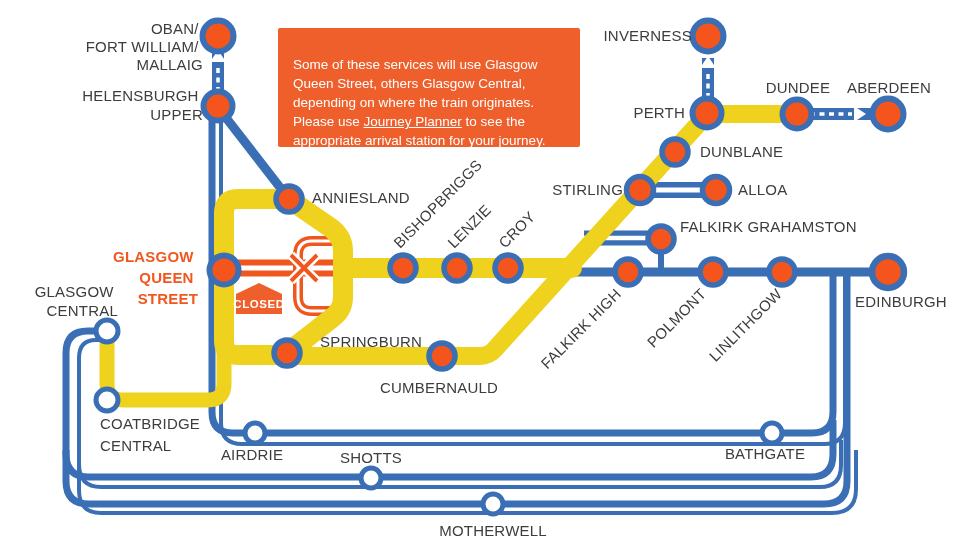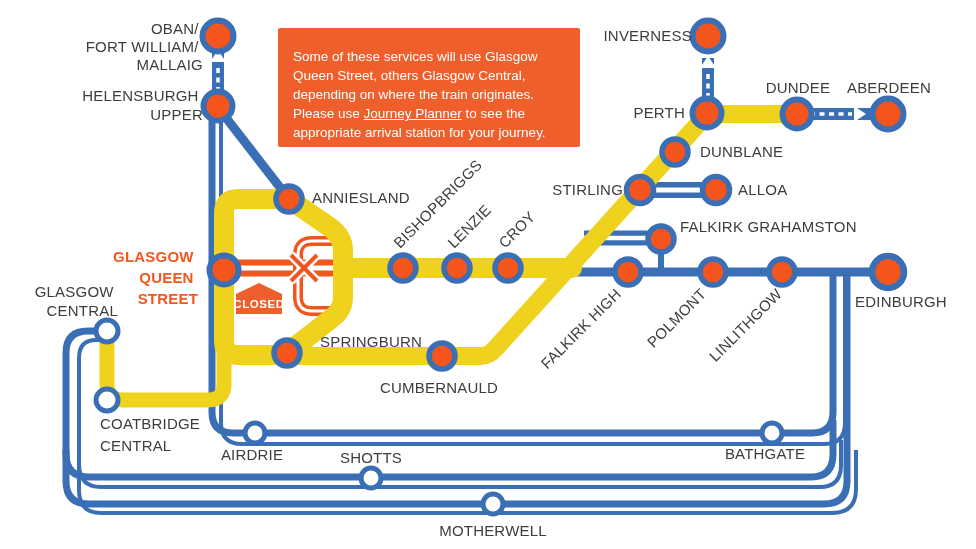--- a/index.html
+++ b/index.html
@@ -3,21 +3,21 @@
 <meta charset="utf-8">
 <style>
   html,body{margin:0;padding:0;background:#ffffff;}
   #stage{position:relative;width:976px;height:549px;background:#ffffff;overflow:hidden;
          font-family:"Liberation Sans",sans-serif;}
   svg{position:absolute;left:0;top:0;}
   .map-label{font-family:"Liberation Sans",sans-serif;font-size:15px;fill:#3d3d3d;letter-spacing:.2px;}
   .map-label.bold-orange{font-weight:700;fill:#f1571e;}
   .badge-text{font-family:"Liberation Sans",sans-serif;font-size:11.5px;font-weight:700;fill:#ffffff;letter-spacing:.6px;}
   #notice{position:absolute;left:278px;top:28px;width:302px;height:119px;box-sizing:border-box;
-          background:#ee5f2b;color:#ffffff;padding:19px 15px;font-size:13.5px;line-height:19px;border-radius:2px;}
+          background:#ee5f2b;color:#ffffff;padding:27px 15px;font-size:13.5px;line-height:19px;border-radius:2px;}
   #notice a{color:#ffffff;text-decoration:underline;cursor:pointer;}
 </style>
 </head>
 <body>
 
 <div id="stage">
 
 <svg width="976" height="549" viewBox="0 0 976 549">
 
   <g stroke="#3a6eb5" fill="none">

